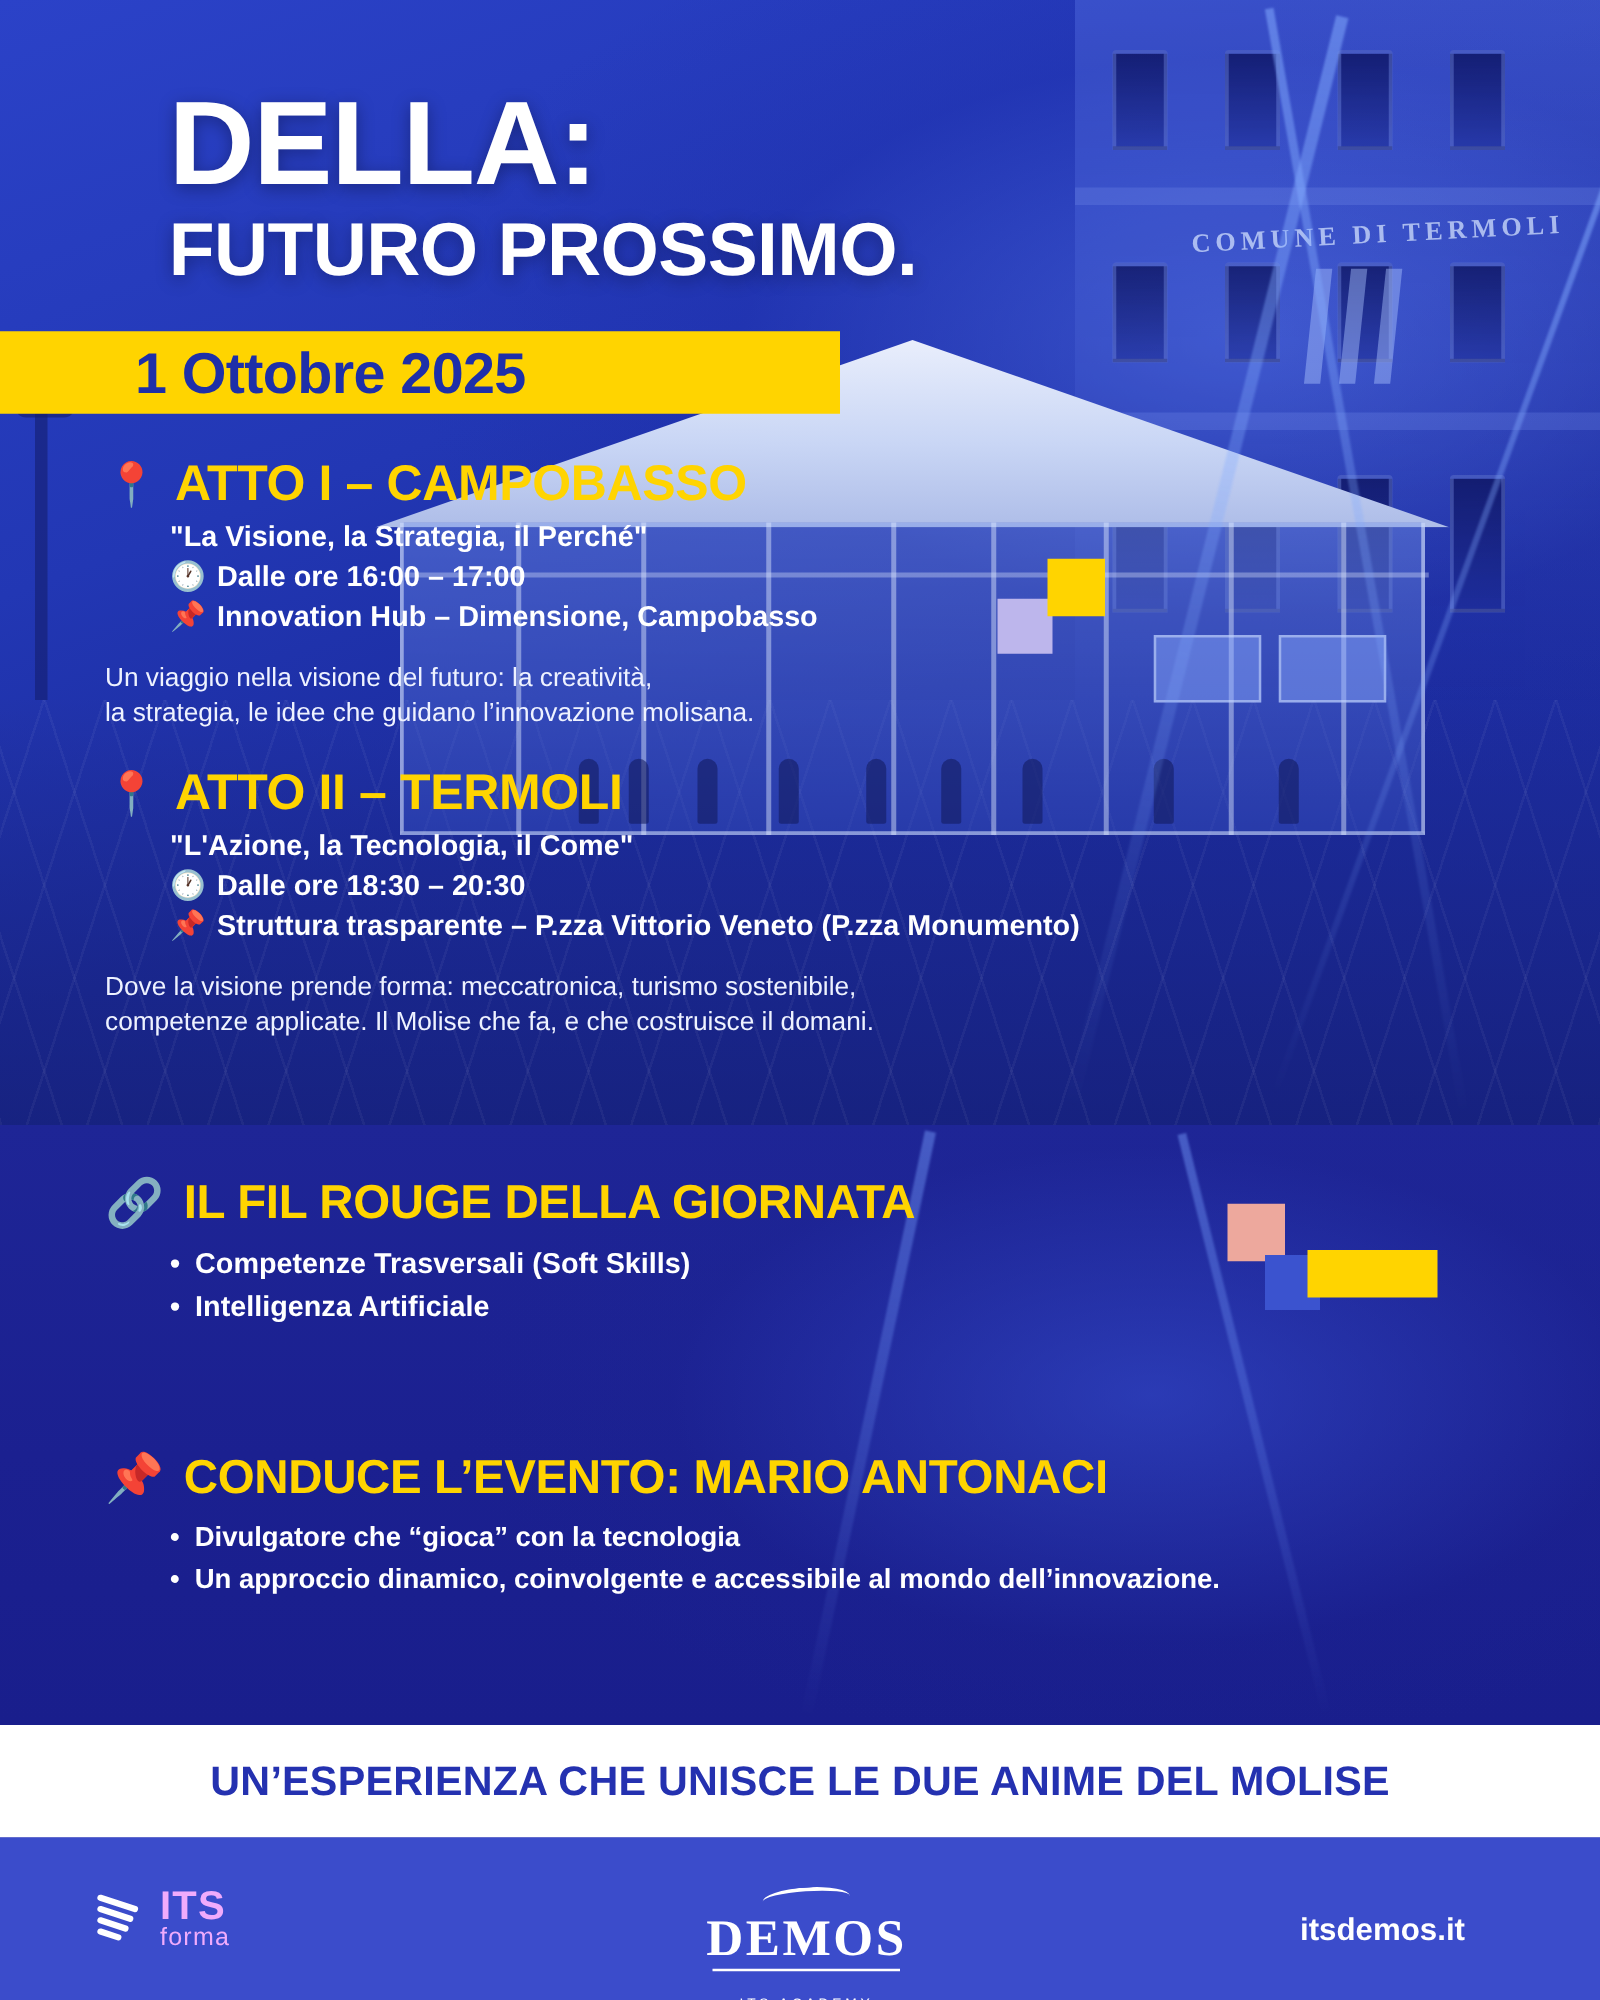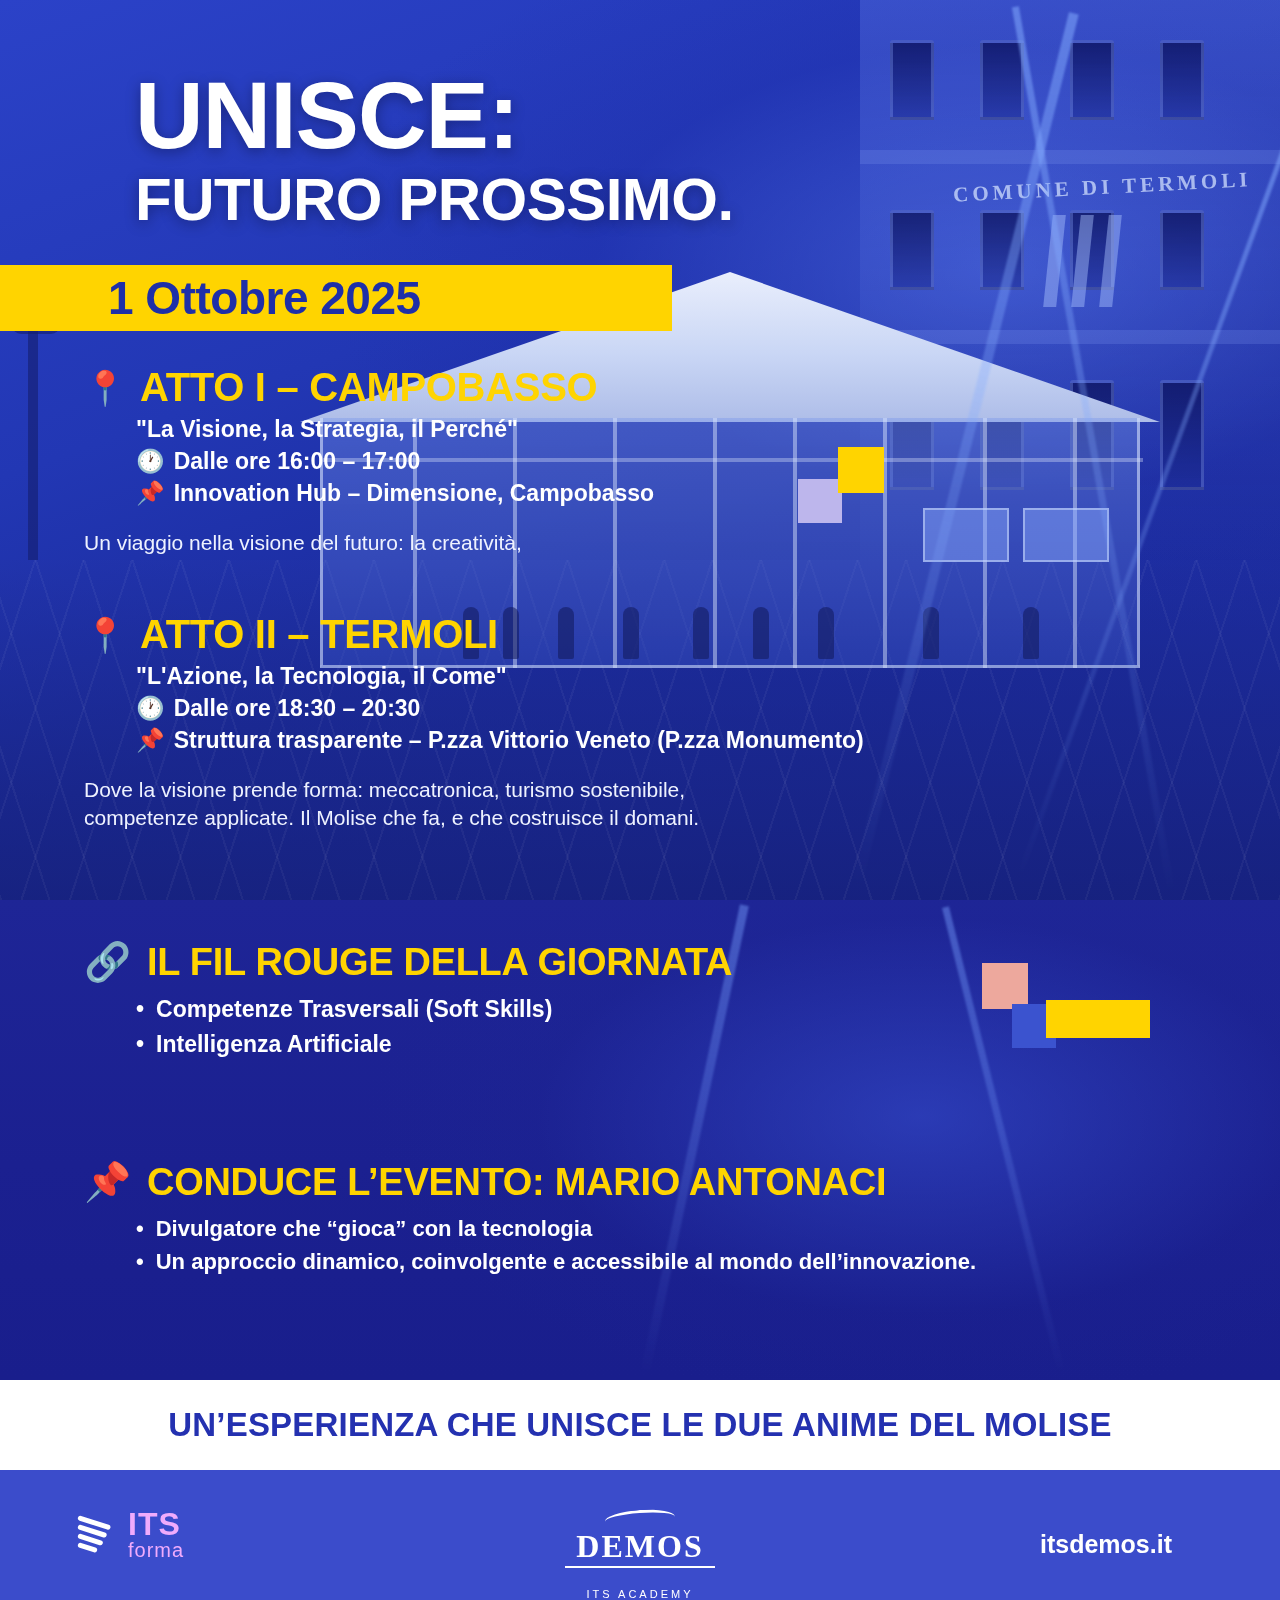--- a/index.html
+++ b/index.html
@@ -198,21 +198,21 @@
   }
   .its-text { color: #f0abfc; line-height: 1; }
   .its-text .t1 { font-size: 32px; font-weight: 800; letter-spacing: 1px; }
   .its-text .t2 { font-size: 20px; font-weight: 400; letter-spacing: 1px; }
   .demos { position: absolute; left: 565px; top: 40px; text-align: center; color: #fff; }
   .demos .swoosh {
     width: 70px; height: 18px; border-top: 3px solid #fff; border-radius: 50%;
     margin: 0 auto 2px; transform: rotate(-4deg);
   }
   .demos .dname {
-    font-family: "Liberation Serif", serif; font-size: 32px; font-weight: 700; letter-spacing: 2px; line-height: 1;
+    font-family: "Liberation Serif", serif; font-size: 41px; font-weight: 700; letter-spacing: 2px; line-height: 1;
   }
   .demos .dsub { font-size: 11px; letter-spacing: 3px; margin-top: 20px; }
   .demos .drule { width: 150px; height: 2px; background: #fff; margin: 4px auto 0; }
   .site { position: absolute; right: 108px; top: 60px; color: #fff; font-size: 25px; font-weight: 700; }
 </style>
 </head>
 <body>
 
 <div class="poster">
 
@@ -270,21 +270,21 @@
     </div>
 
     <div class="sq-lilac"></div>
     <div class="sq-yellow"></div>
 
     <div class="beam" style="left:960px; top:0; width:10px; height:900px; transform:rotate(14deg);"></div>
     <div class="beam" style="left:1090px; top:0; width:7px; height:900px; transform:rotate(-10deg);"></div>
     <div class="beam" style="left:1150px; top:120px; width:5px; height:780px; transform:rotate(20deg);"></div>
 
     <div class="headline-wrap">
-      <div class="h1">UNISCE:</div>
+      <div class="h1">DELLA:</div>
       <div class="h2">FUTURO PROSSIMO.</div>
     </div>
     <div class="date-badge">
       <span>1 Ottobre 2025</span>
     </div>
 
     <div class="atto" style="top:365px">
       <div class="atto-title">
         <span class="pin">📍</span>
         <span>ATTO I – CAMPOBASSO</span>
@@ -293,20 +293,21 @@
       <div class="atto-line">
         <span>🕐</span>
         <span>Dalle ore 16:00 – 17:00</span>
       </div>
       <div class="atto-line">
         <span>📌</span>
         <span>Innovation Hub – Dimensione, Campobasso</span>
       </div>
       <div class="atto-desc">
         <div>Un viaggio nella visione del futuro: la creatività,</div>
+        <div>la strategia, le idee che guidano l’innovazione molisana.</div>
       </div>
     </div>
 
     <div class="atto" style="top:612px">
       <div class="atto-title">
         <span class="pin">📍</span>
         <span>ATTO II – TERMOLI</span>
       </div>
       <div class="atto-sub">"L'Azione, la Tecnologia, il Come"</div>
       <div class="atto-line">

